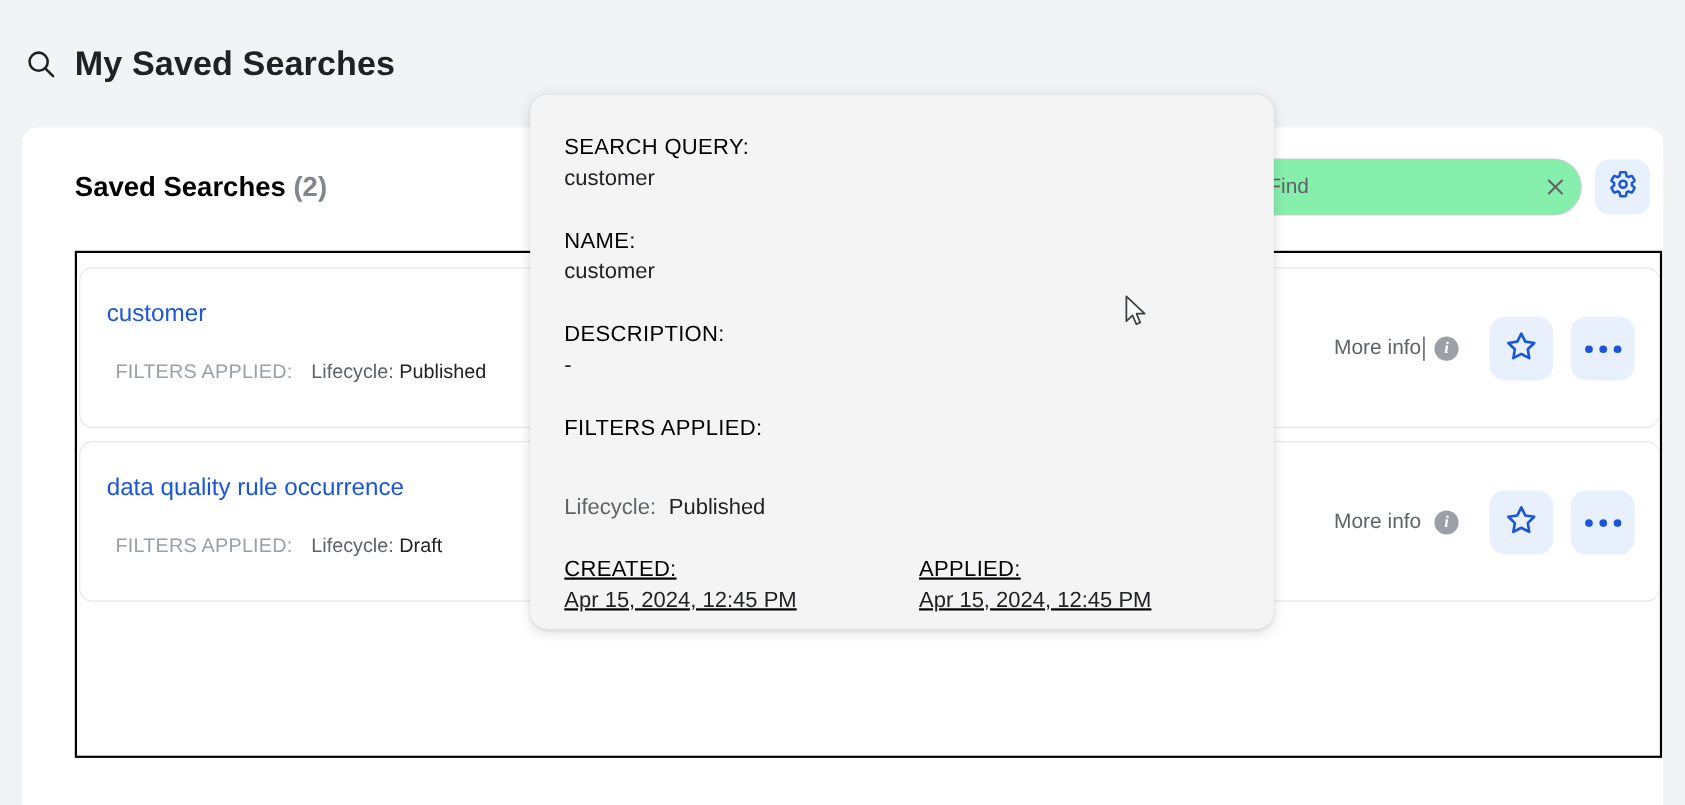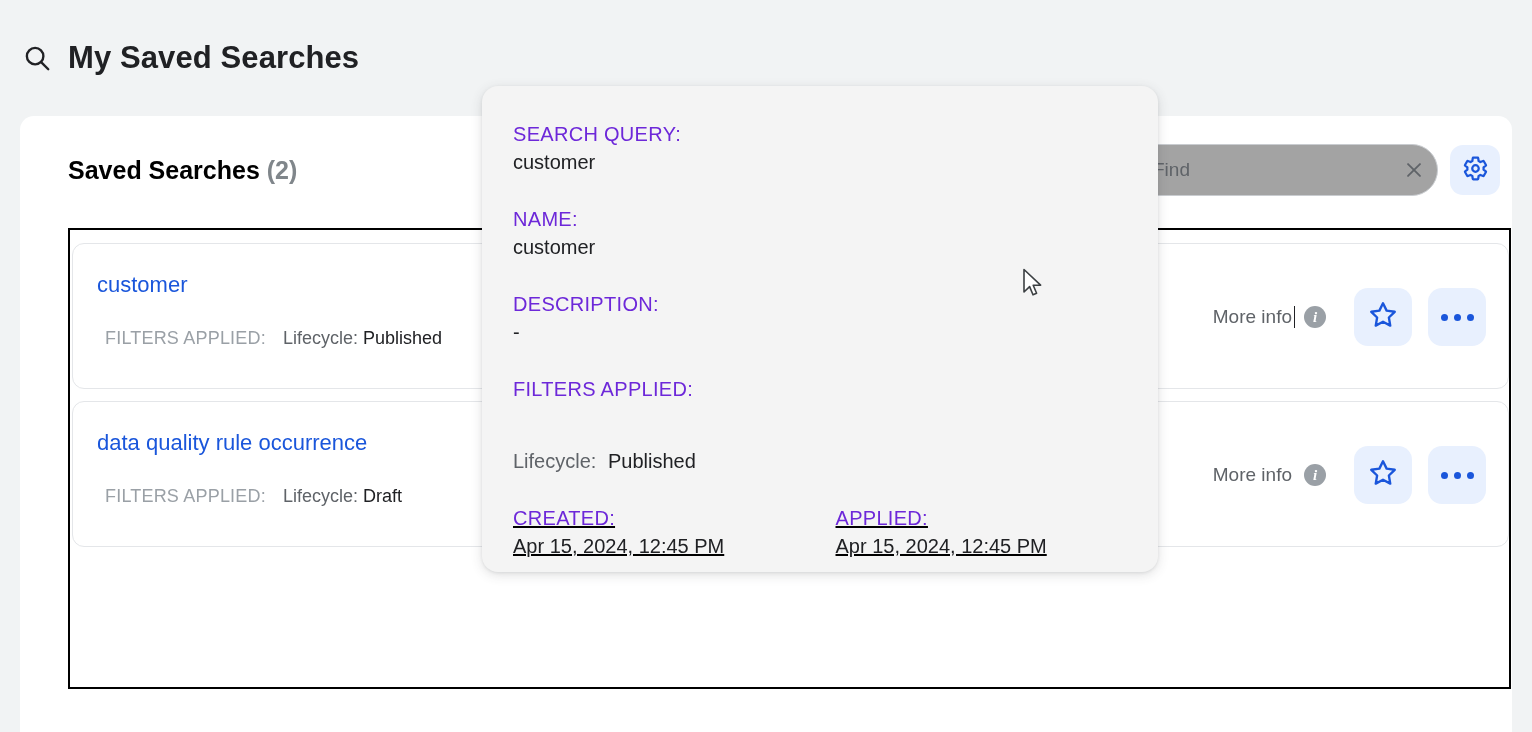--- a/index.html
+++ b/index.html
@@ -77,21 +77,21 @@
   
   #find-wrap {
     position: absolute;
     left: 1110px;
     top: 28px;
     width: 308px;
     height: 52px;
     border: 1px solid #c9ccd0;
     border-radius: 26px;
     box-sizing: border-box;
-    background: #a3a3a3;
+    background: #86efac;
     display: flex;
     align-items: flex-end;
     gap: 32px;
   }
   #find-input {
     border: none;
     outline: none;
     background: transparent;
     font-family: "Liberation Sans", sans-serif;
     font-size: 19px;
@@ -242,21 +242,21 @@
     width: 676px;
     height: 486px;
     background: #f4f4f4;
     border-radius: 16px;
     box-shadow: 0 3px 12px rgba(60,64,67,0.16), 0 1px 3px rgba(60,64,67,0.10);
     box-sizing: border-box;
     padding: 34px 0 0 31px;
   }
   #tooltip .tt-label {
     font-size: 20px;
-    color: #6d28d9;
+    color: #000000;
     letter-spacing: 0.3px;
     line-height: 28px;
   }
   #tooltip .tt-value {
     font-size: 20px;
     color: #202124;
     line-height: 28px;
   }
   #tooltip .tt-block { margin-bottom: 29px; }
   #tooltip .tt-filter-line {

